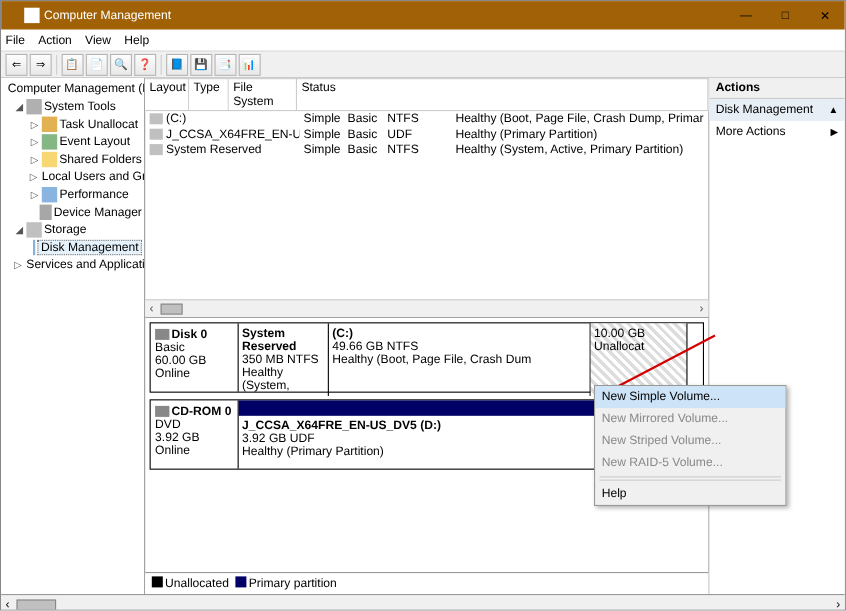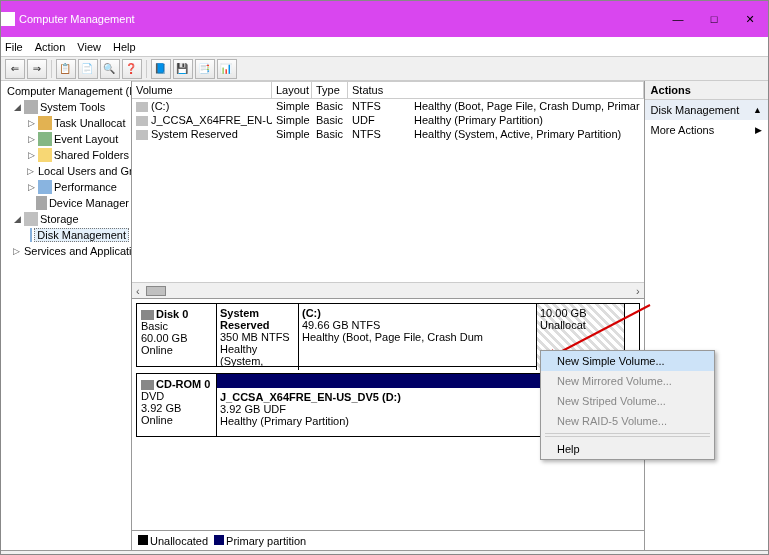--- a/index.html
+++ b/index.html
@@ -1,17 +1,17 @@
 <!DOCTYPE html>
 <html><head>
 <meta charset="utf-8">
 <style>
 *{box-sizing:border-box;margin:0;padding:0;font-family:"Segoe UI",Tahoma,sans-serif;font-size:11px;color:#000}
 body{background:#fff;width:769px;height:555px;overflow:hidden;border:1px solid #888}
-.titlebar{background:#d946ef;height:36px;display:flex;align-items:center;color:#fff;padding-left:0}
+.titlebar{background:#a16207;height:26px;display:flex;align-items:center;color:#fff;padding-left:21px}
 .titlebar .icon{width:14px;height:14px;background:#fff;margin-right:4px;display:inline-block}
 .titlebar .title{color:#fff;flex:1}
 .titlebar .winbtn{width:36px;height:22px;display:flex;align-items:center;justify-content:center;color:#000}
 .menubar{height:20px;background:#fff;display:flex;align-items:center;padding:0 4px;gap:12px;border-bottom:1px solid #ccc}
 .toolbar{height:24px;background:#f0f0f0;display:flex;align-items:center;padding:0 4px;gap:2px;border-bottom:1px solid #ccc}
 .tbtn{width:20px;height:20px;border:1px solid #b5b5b5;background:linear-gradient(#fdfdfd,#e8e8e8);display:flex;align-items:center;justify-content:center}
 .tbtn span{font-size:10px}
 .sep{width:1px;height:18px;background:#ccc;margin:0 2px}
 .body{display:flex;height:469px}
 .tree{width:150px;border-right:1px solid #999;overflow:hidden;background:#fff;padding:2px}
@@ -61,21 +61,21 @@
 .legend{border-top:1px solid #999;height:20px;display:flex;align-items:center;gap:6px;padding:0 6px;background:#fff}
 .legend .sw{width:10px;height:10px;display:inline-block;margin-right:2px}
 .sw-un{background:#000}
 .sw-pp{background:#000066}
 .actions{width:142px;background:#fff}
 .actions .ahdr{background:#f0f0f0;border-bottom:1px solid #ccc;padding:3px 6px;font-weight:bold}
 .actions .arow{padding:4px 6px;display:flex;align-items:center;justify-content:space-between}
 .actions .arow.dk{background:#e8eef6}
 .actions .chev{font-size:9px}
 .ctxmenu{position:absolute;left:540px;top:350px;width:175px;background:#f0f0f0;border:1px solid #999;box-shadow:2px 2px 4px rgba(0,0,0,.3);z-index:10}
-.ctxmenu .mi{padding:4px 16px;white-space:nowrap}
+.ctxmenu .mi{padding:4px 6px;white-space:nowrap}
 .ctxmenu .mi.hl{background:#cde3f8}
 .ctxmenu .mi.dis{color:#888}
 .ctxmenu .msep{height:1px;background:#ccc;margin:2px 4px}
 .statusbar{height:18px;border-top:1px solid #999;background:#f0f0f0;display:flex;align-items:center;padding:0 4px}
 .statusbar .thumb{height:10px;width:36px;background:#c0c0c0;border:1px solid #888;margin:0 6px}
 .arrowline{position:absolute;left:480px;top:300px;z-index:9;pointer-events:none}
 .vol-ic{display:inline-block;width:12px;height:10px;background:#c0c0c0;margin-right:3px;vertical-align:middle}
 </style>
 </head>
 <body>
@@ -184,23 +184,23 @@
     <div class="node lvl1">
         <span class="exp">▷</span>
         <span class="ic ic-serv"></span>
         <span>Services and Applications</span>
       </div>
   </div>
 
   <div class="main">
     <div class="volgrid">
       <div class="hdr">
-        <div class="c-vol">Volume</div>
         <div class="c-lay">Layout</div>
         <div class="c-type">Type</div>
+        <div class="c-fs">File System</div>
         <div class="c-stat">Status</div>
       </div>
       <div class="rows" id="grid-rows">
           <div class="row">
             <div class="c-vol"><span class="vol-ic"></span>(C:)</div>
             <div class="c-lay">Simple</div>
             <div class="c-type">Basic</div>
             <div class="c-fs">NTFS</div>
             <div class="c-stat">Healthy (Boot, Page File, Crash Dump, Primar</div>
           </div>

